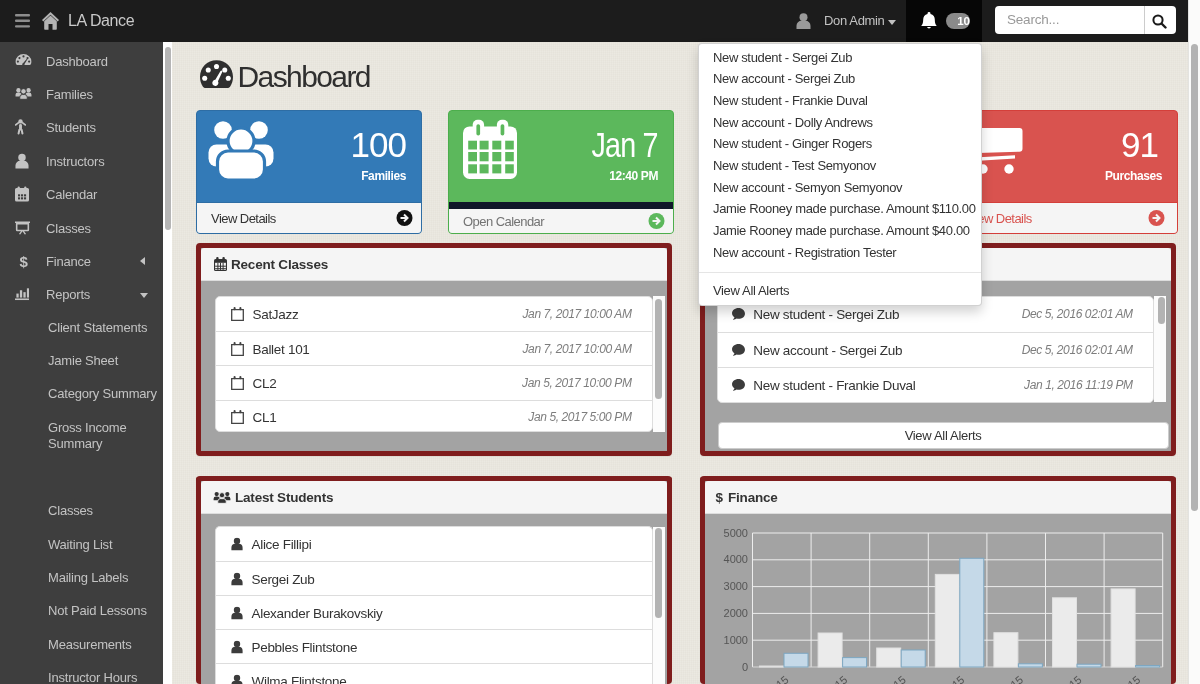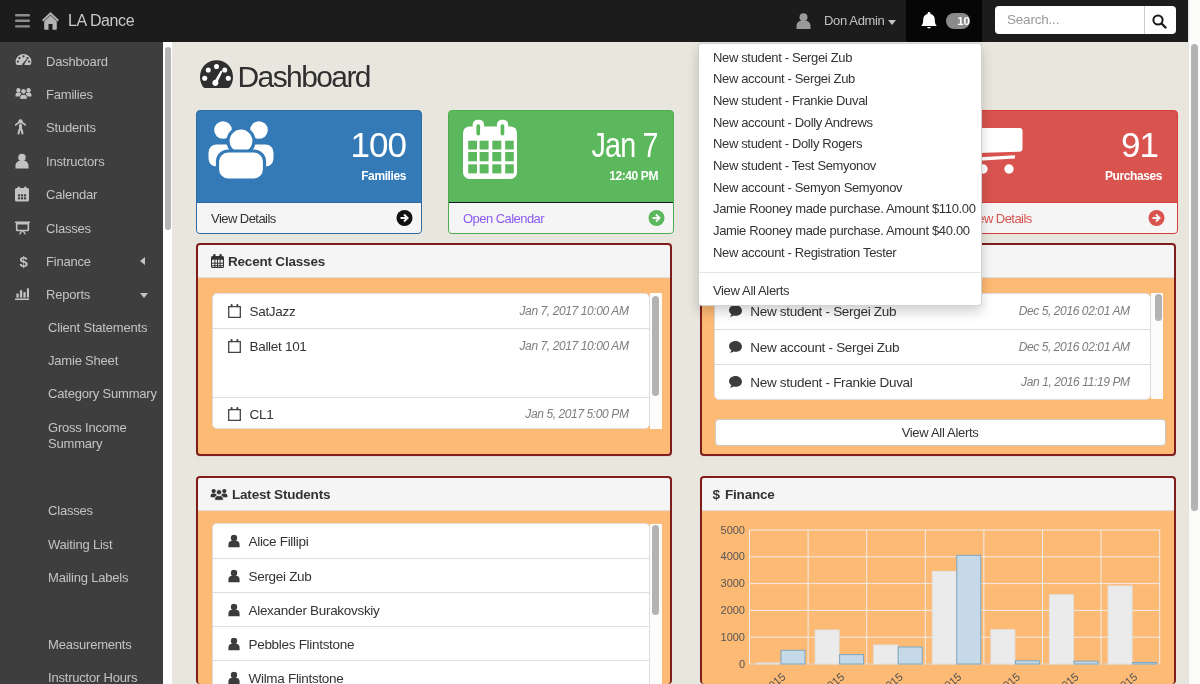--- a/index.html
+++ b/index.html
@@ -26,21 +26,21 @@
 #pagethumb{left:1191px;top:44px;width:7px;height:467px;background:#b3b3b3;border-radius:3.5px}
 
 .card{position:absolute;top:110px;width:226px;height:124px;border-radius:4px;border:1px solid}
 .card .foot{position:absolute;left:0;bottom:0;width:100%;height:31px;background:#f5f5f5;border-bottom-left-radius:3px;border-bottom-right-radius:3px;font-size:13px;letter-spacing:-0.55px}
 .card .ftx{position:absolute;left:14px;top:50%;transform:translateY(-50%)}
 .card .num{position:absolute;right:15px;top:16px;font-size:35px;letter-spacing:-1px;color:#fff;line-height:1}
 .card .lbl{position:absolute;right:15px;top:58px;font-size:12px;letter-spacing:-0.4px;font-weight:bold;color:#fff}
 .card .bigic{position:absolute;left:11px;top:8px}
 .num,.lbl{position:absolute}
 
-.panel{position:absolute;background:#fdba74;border:2px solid #7f1d1d;border-radius:4px;box-shadow:0 1px 1px rgba(0,0,0,.05)}
+.panel{position:absolute;background:#a3a3a3;border:5px solid #7f1d1d;border-radius:4px;box-shadow:0 1px 1px rgba(0,0,0,.05)}
 .phead{position:absolute;left:0;top:0;width:100%;height:33px;background:#f5f5f5;border-bottom:1px solid #ddd;border-radius:3px 3px 0 0;color:#333}
 .phead .htx{position:absolute;top:50%;transform:translateY(-50%);font-size:13.5px;letter-spacing:-0.2px;font-weight:bold;color:#333}
 .list{position:absolute;border:1px solid #ddd;border-radius:5px;background:#fff}
 .lrow{position:absolute;left:0;width:100%;border-top:1px solid #ddd;font-size:13.5px;letter-spacing:-0.3px;color:#333}
 .lrow.first{border-top:none}
 .lrow .rtx{position:absolute;left:37px;top:50%;transform:translateY(-50%)}
 .lrow .rdate{position:absolute;right:20px;top:50%;transform:translateY(-50%);font-size:12px;letter-spacing:-0.4px;font-style:italic;color:#7d7d7d}
 .lrow .ric{position:absolute;left:15px;top:50%;transform:translateY(-50%)}
 .vtrack{position:absolute;background:#fcfcfc}
 .vthumb{position:absolute;width:7px;background:#b3b3b3;border-radius:3.5px}
@@ -109,21 +109,21 @@
         <rect x="29.3" y="34" width="9" height="9.3"></rect>
         <rect x="42.2" y="34" width="8.6" height="9.3"></rect>
       <rect x="5.2" y="46.3" width="8.8" height="9.1"></rect>
         <rect x="16.6" y="46.3" width="9" height="9.1"></rect>
         <rect x="29.3" y="46.3" width="9" height="9.1"></rect>
         <rect x="42.2" y="46.3" width="8.6" height="9.1"></rect>
     </g>
   </svg>
   <div class="num" style="transform:scaleX(0.82);transform-origin:100% 0">Jan 7</div>
   <div class="lbl">12:40 PM</div>
-  <div class="foot" style="border-top:1px solid #0f172a;color:#8b5cf6">
+  <div class="foot" style="border-top:7px solid #0f172a;color:#737373">
     <span class="ftx">Open Calendar</span>
     <svg class="abs" style="right:8px;top:50%;transform:translateY(-50%)" width="17" height="17" viewBox="0 0 17 17">
         <circle cx="8.5" cy="8.5" r="8" fill="#5cb85c"></circle>
         <path d="M4.5 8.5 h6 M8 5 l3.5 3.5 L8 12" stroke="#f5f5f5" stroke-width="2" fill="none"></path>
       </svg>
   </div>
 </div>
 
 <div class="card" style="left:700px;background:#f0ad4e;border-color:#eea236">
   <div class="num">45</div>
@@ -182,20 +182,29 @@
     </div>
     <div class="lrow" style="top:34px;height:34px">
       <svg class="ric" width="13" height="14" viewBox="0 0 13 14">
           <path fill="none" stroke="#444" stroke-width="1.3" d="M0.7 2.7 h11.6 v10.6 H0.7 z"></path>
           <rect x="2.6" y="0" width="2" height="3.2" rx="0.9" fill="#444"></rect>
           <rect x="8.4" y="0" width="2" height="3.2" rx="0.9" fill="#444"></rect>
         </svg>
       <span class="rtx">Ballet 101</span>
         <span class="rdate">Jan 7, 2017 10:00 AM</span>
     </div>
+    <div class="lrow" style="top:68px;height:35px">
+      <svg class="ric" width="13" height="14" viewBox="0 0 13 14">
+          <path fill="none" stroke="#444" stroke-width="1.3" d="M0.7 2.7 h11.6 v10.6 H0.7 z"></path>
+          <rect x="2.6" y="0" width="2" height="3.2" rx="0.9" fill="#444"></rect>
+          <rect x="8.4" y="0" width="2" height="3.2" rx="0.9" fill="#444"></rect>
+        </svg>
+      <span class="rtx">CL2</span>
+        <span class="rdate">Jan 5, 2017 10:00 PM</span>
+    </div>
     <div class="lrow" style="top:103px;height:33px">
       <svg class="ric" width="13" height="14" viewBox="0 0 13 14">
           <path fill="none" stroke="#444" stroke-width="1.3" d="M0.7 2.7 h11.6 v10.6 H0.7 z"></path>
           <rect x="2.6" y="0" width="2" height="3.2" rx="0.9" fill="#444"></rect>
           <rect x="8.4" y="0" width="2" height="3.2" rx="0.9" fill="#444"></rect>
         </svg>
       <span class="rtx">CL1</span>
         <span class="rdate">Jan 5, 2017 5:00 PM</span>
     </div>
   </div>
@@ -531,36 +540,39 @@
     </div>
   <div class="snav snav2" style="top:451.6px;height:33px">
       <span class="tx">Classes</span>
     </div>
   <div class="snav snav2" style="top:485px;height:33px">
       <span class="tx">Waiting List</span>
     </div>
   <div class="snav snav2" style="top:518.4px;height:33px">
       <span class="tx">Mailing Labels</span>
     </div>
+  <div class="snav snav2" style="top:551.8px;height:33px">
+      <span class="tx">Not Paid Lessons</span>
+    </div>
   <div class="snav snav2" style="top:585.2px;height:33px">
       <span class="tx">Measurements</span>
     </div>
   <div class="snav snav2" style="top:618.6px;height:33px">
       <span class="tx">Instructor Hours</span>
     </div>
 </div>
 <div class="abs" id="sidescroll"></div>
 <div class="abs" id="sidethumb"></div>
 
 <div class="abs" id="dropdown">
   <div class="di" style="top:5.5px">New student - Sergei Zub</div>
   <div class="di" style="top:27.2px">New account - Sergei Zub</div>
   <div class="di" style="top:48.9px">New student - Frankie Duval</div>
   <div class="di" style="top:70.6px">New account - Dolly Andrews</div>
-  <div class="di" style="top:92.3px">New student - Dolly Rogers</div>
+  <div class="di" style="top:92.3px">New student - Ginger Rogers</div>
   <div class="di" style="top:114px">New student - Test Semyonov</div>
   <div class="di" style="top:135.7px">New account - Semyon Semyonov</div>
   <div class="di" style="top:157.4px">Jamie Rooney made purchase. Amount $110.00</div>
   <div class="di" style="top:179.1px">Jamie Rooney made purchase. Amount $40.00</div>
   <div class="di" style="top:200.8px">New account - Registration Tester</div>
   <div class="divi" style="top:228px"></div>
   <div class="di" style="top:238.9px">View All Alerts</div>
 </div>
 
 <div class="abs" id="pagescroll"></div>

